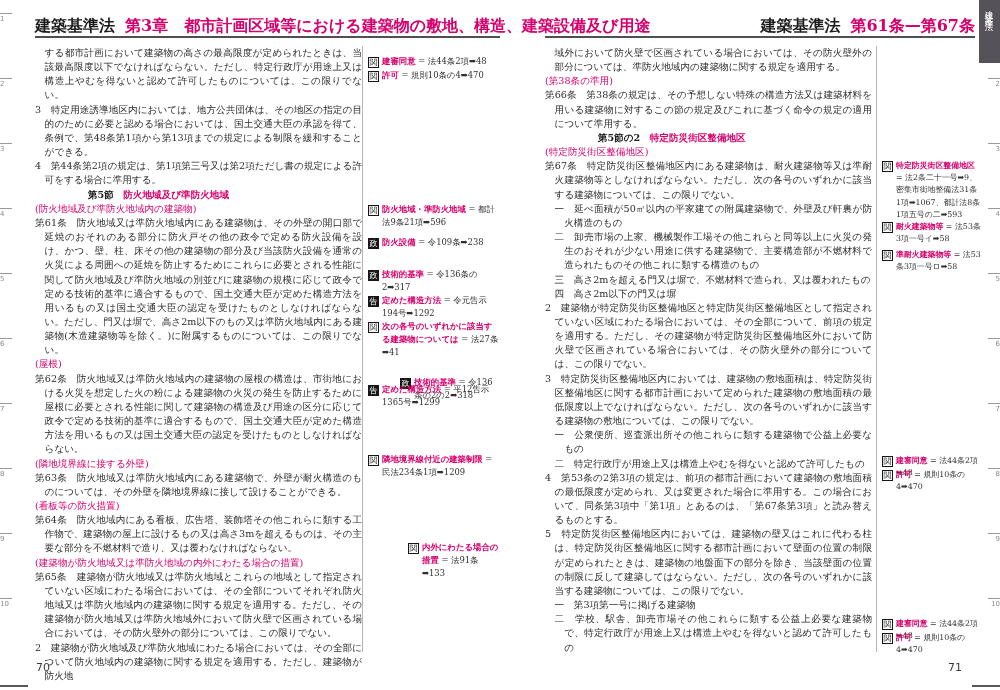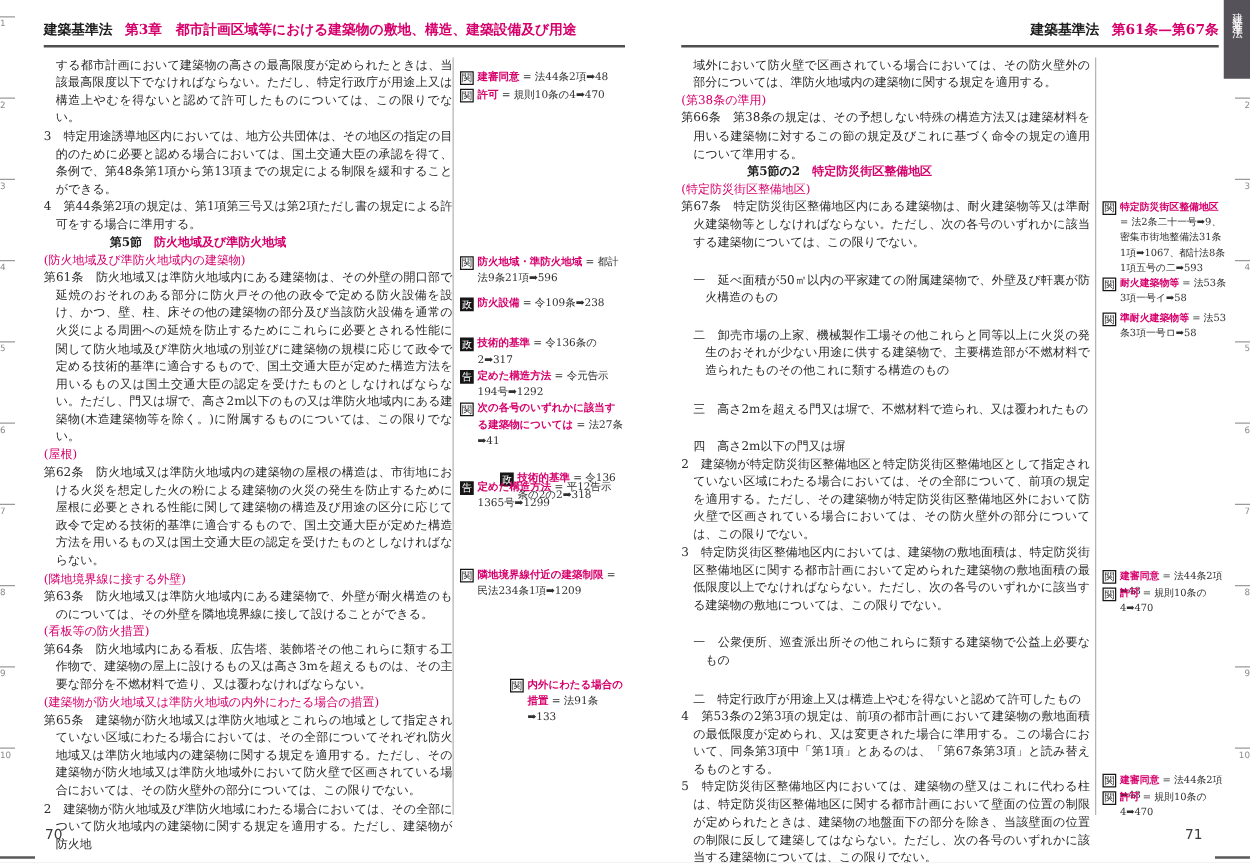--- a/index.html
+++ b/index.html
@@ -2,36 +2,36 @@
 <html><head>
 <meta charset="utf-8">
 <style>
   :root{ --accent:#d6006c; --ink:#2b2b2b; }
   html,body{margin:0;padding:0;background:#e9e9e9;}
   #canvas{
     position:relative;width:1000px;height:690px;background:#ffffff;overflow:hidden;
     font-family:"DejaVu Serif","Liberation Serif",serif;color:var(--ink);
   }
   
-  .page-header{position:absolute;top:16px;white-space:nowrap;font-weight:bold;font-size:11px;}
+  .page-header{position:absolute;top:16px;white-space:nowrap;font-weight:bold;font-size:16px;}
   .ph-left{left:35px;}
   .ph-right{right:25px;text-align:right;}
   .law-name{color:#1c1c1c;margin-right:10px;}
   .accent{color:var(--accent);}
   .header-rule{position:absolute;top:36px;height:0;border-top:2px solid #4f4f4f;}
   .hr-left{left:35px;width:465px;}
   .hr-right{left:545px;width:430px;}
   
   .text-col{position:absolute;top:46px;width:327px;font-size:9.6px;line-height:14.15px;text-align:justify;}
   .tc-left{left:35px;}
   .tc-right{left:545px;}
   .p{margin:0;}
   .p-cont{padding-left:1em;}
   .p-item{padding-left:1em;text-indent:-1em;}
-  .p-kou{padding-left:2em;text-indent:-1em;margin-top:16px;}
+  .p-kou{padding-left:2em;text-indent:-1em;}
   .p-caption{color:var(--accent);}
   .p-section{padding-left:5.5em;font-weight:bold;}
   .sec-no{color:#1c1c1c;}
   .sec-title{color:var(--accent);margin-left:1em;}
   
   .col-divider{position:absolute;top:46px;height:606px;width:0;border-left:1px solid #b4b4b4;}
   .cd-left{left:362px;}
   .cd-right{left:876px;}
   
   .annot-col{position:absolute;top:0;height:690px;}

